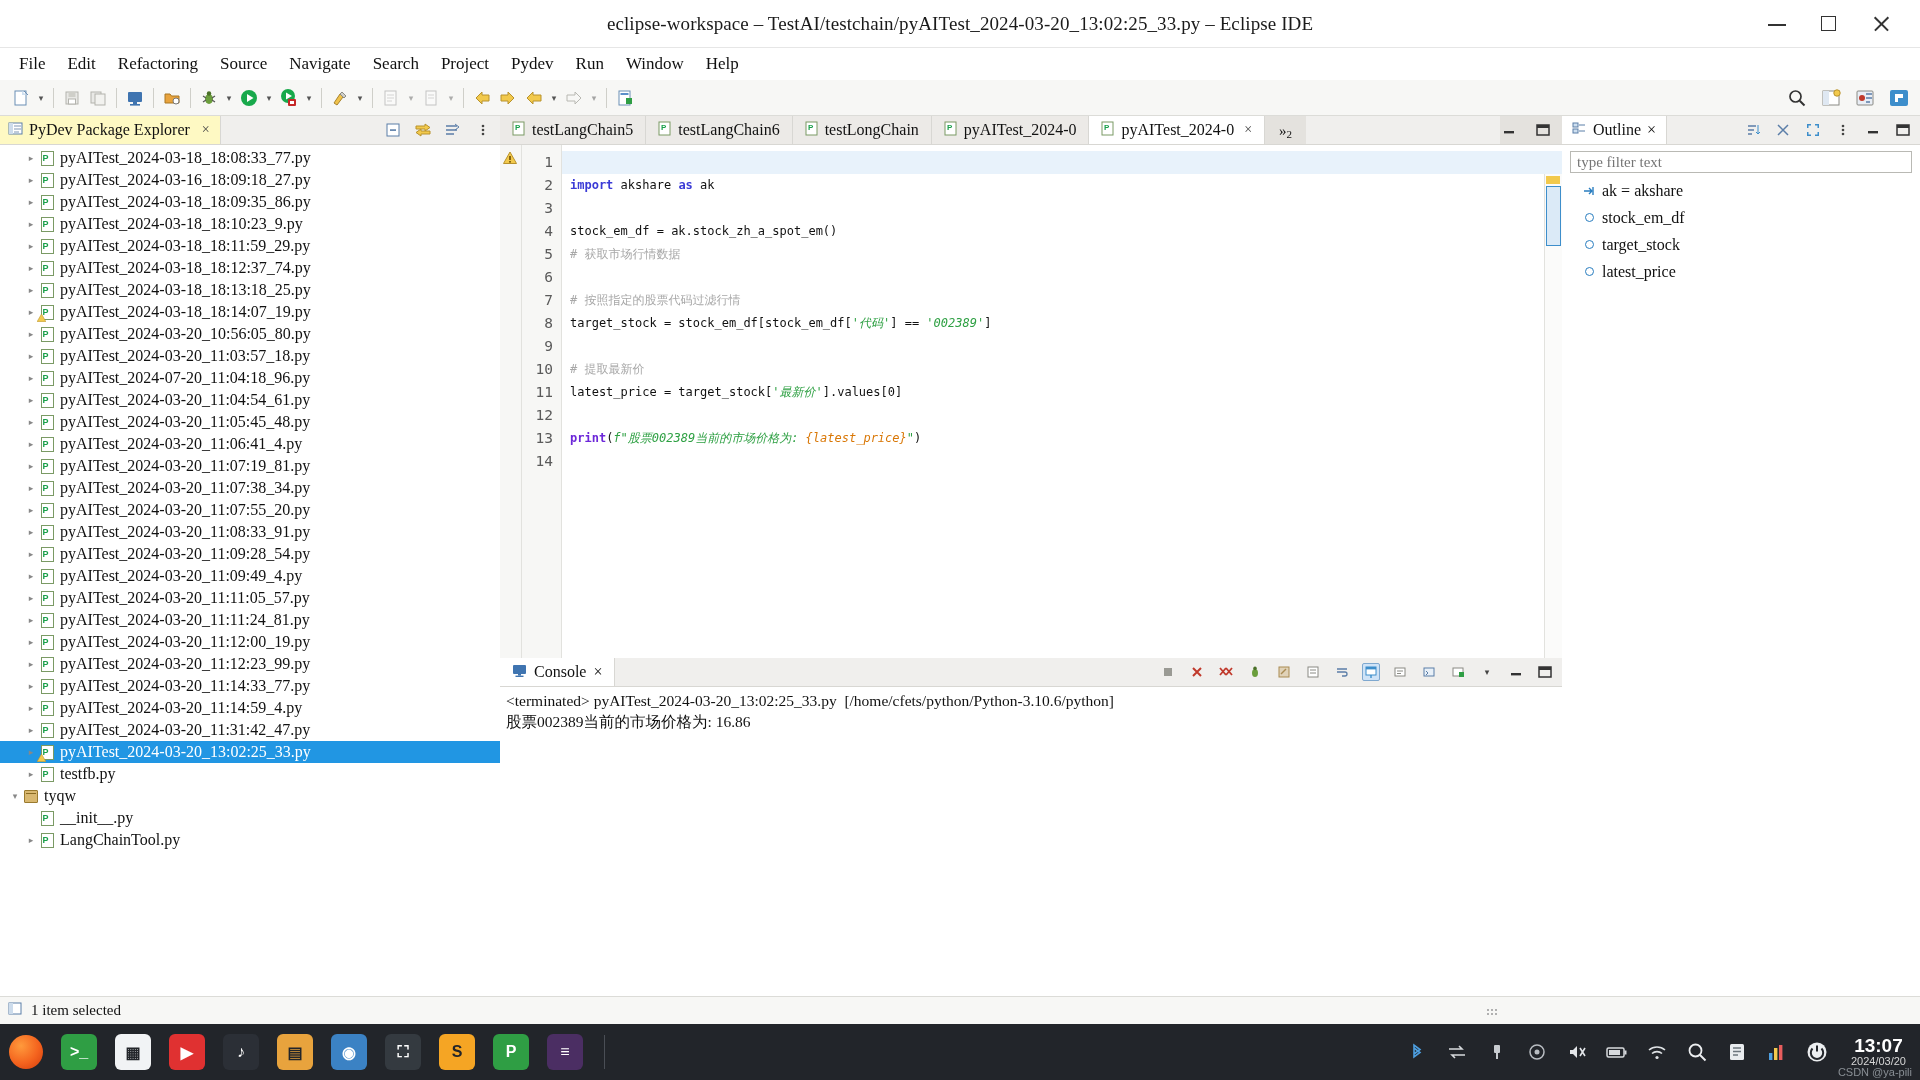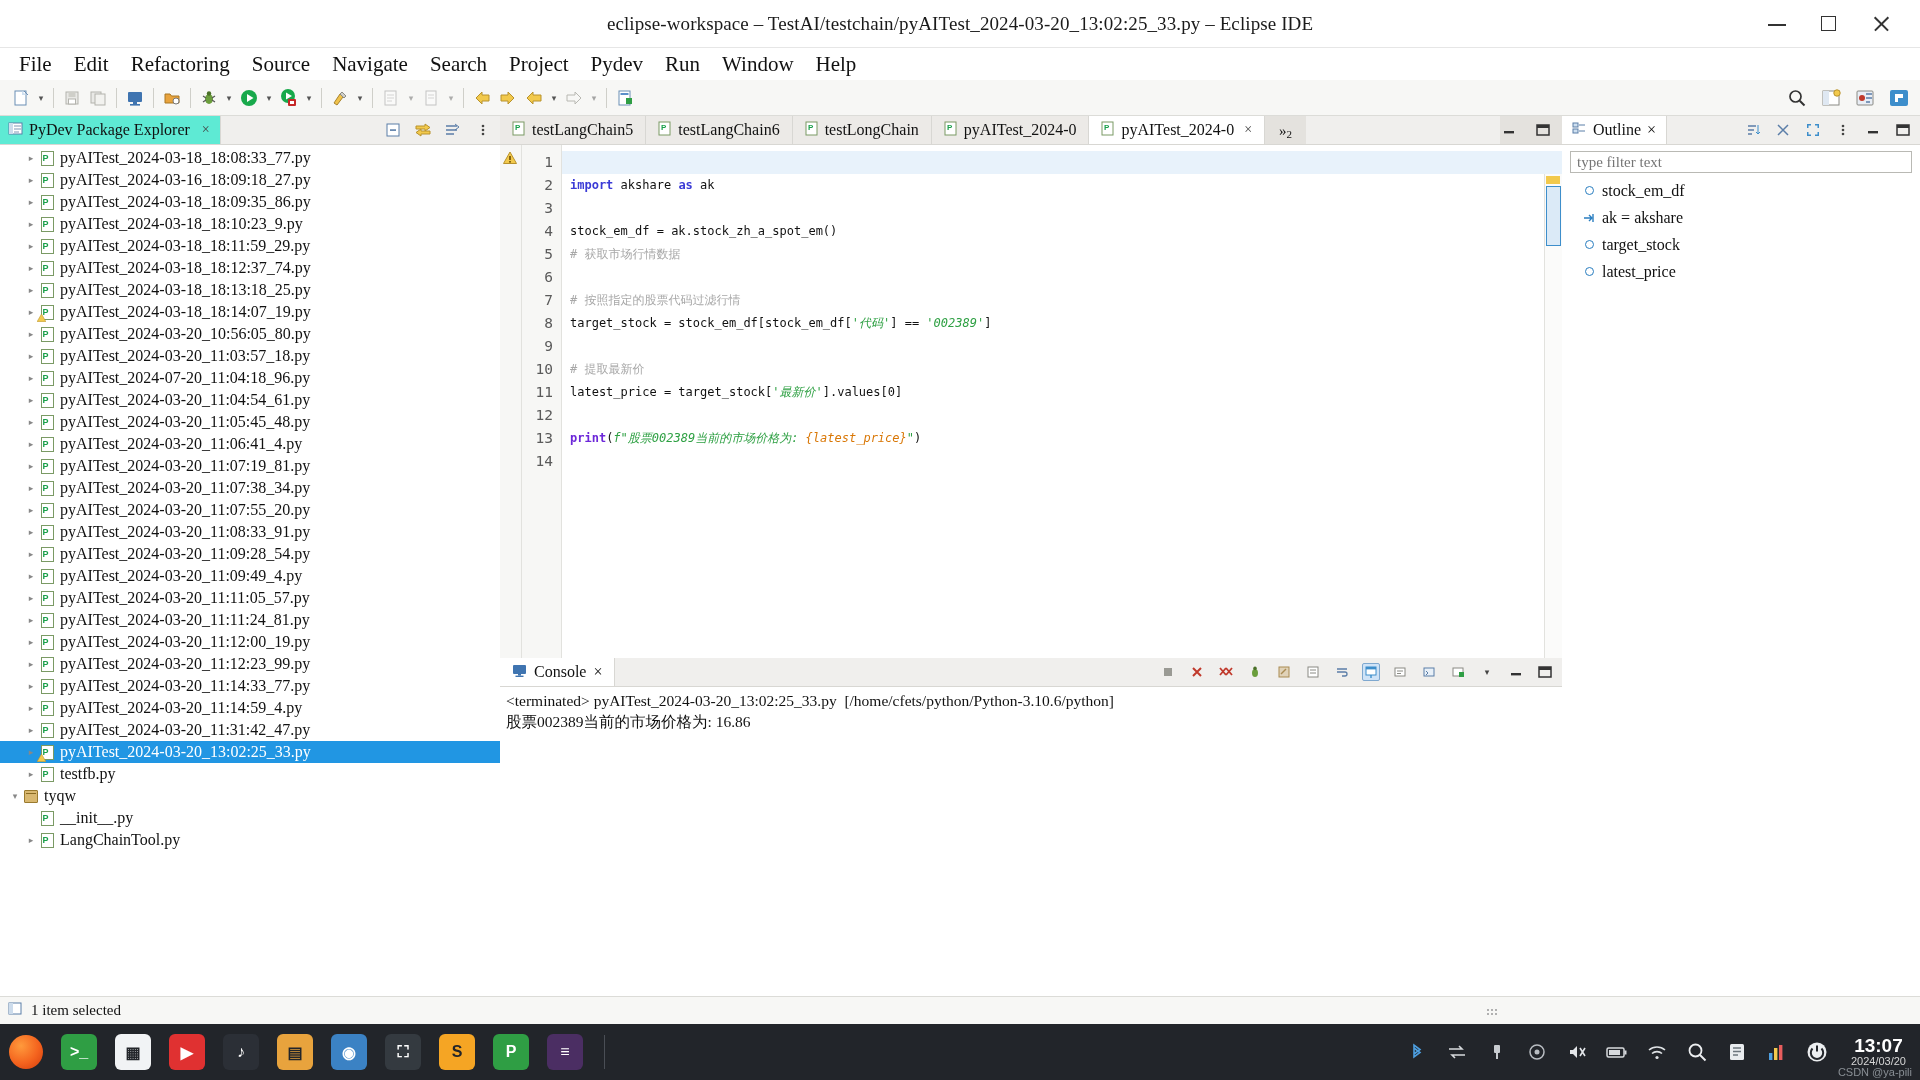--- a/index.html
+++ b/index.html
@@ -33,21 +33,21 @@
   .win-btn .x1 { transform: rotate(45deg); }
   .win-btn .x2 { transform: rotate(-45deg); }
 
   
   .menubar {
     position: absolute; left: 0; top: 48px; width: 1920px; height: 32px;
     background: #ffffff; display: flex; align-items: center; padding-left: 8px;
   }
   .menu-item {
     font-family: "Liberation Serif", serif;
-    font-size: 21px; color: #111; padding: 2px 11px; cursor: default; white-space: nowrap;
+    font-size: 17px; color: #111; padding: 2px 11px; cursor: default; white-space: nowrap;
   }
 
   
   .toolbar {
     position: absolute; left: 0; top: 80px; width: 1920px; height: 36px;
     background: #f7f7f5; border-bottom: 1px solid #dcdcd8;
     display: flex; align-items: center; padding-left: 8px; gap: 0px;
   }
   .tb-ico { width: 26px; height: 26px; display:flex; align-items:center; justify-content:center; position: relative; cursor: default; }
   .tb-arrow { width: 14px; height: 26px; display:flex; align-items:center; justify-content:center; font-size: 9px; color:#555; }
@@ -58,21 +58,21 @@
   .main { position: absolute; left: 0; top: 116px; width: 1920px; height: 880px; background: #f7f7f5; }
 
   
   .explorer { position: absolute; left: 0; top: 0; width: 500px; height: 880px; background: #fff; }
   .view-tabbar {
     height: 29px; background: #f0efed; display: flex; align-items: stretch; position: relative;
     border-bottom: 1px solid #d8d7d3;
   }
   .view-tab {
     display: flex; align-items: center; gap: 6px; padding: 0 10px 0 8px;
-    background: #5eead4; font-family: "Liberation Serif", serif; font-size: 16px; color: #111;
+    background: #fef9c3; font-family: "Liberation Serif", serif; font-size: 16px; color: #111;
     border-right: 1px solid #d8d7d3; cursor: default;
   }
   .view-tab .tab-x { font-size: 14px; color: #444; margin-left: 6px; }
   .view-tools { margin-left: auto; display:flex; align-items:center; gap: 12px; padding-right: 8px; }
   .mini-ico { width:18px; height:18px; display:flex;align-items:center;justify-content:center; cursor: default;}
   .tree { position:absolute; left:0; top:29px; width:500px; height:851px; overflow:hidden; background:#fff; padding-top: 2px;}
   .trow { height: 22px; display: flex; align-items: center; font-family: "Liberation Serif", serif;
           font-size: 16px; color: #111; white-space: nowrap; cursor: default; }
   .trow.sel { background: #2196e3; color: #fff; }
   .tw { width: 14px; display:flex; justify-content:center; align-items:center; color:#888; font-size: 9px;}
@@ -1029,32 +1029,32 @@
               </svg>
           </div>
         </div>
       </div>
       <div class="filterbox">
         <input type="text" placeholder="type filter text" style="">
       </div>
       <div id="outline-list">
           <div class="out-row">
             <span class="out-ico">
-              <span class="circ"></span>
-            </span>
-            <span>stock_em_df</span>
-          </div>
-          <div class="out-row">
-            <span class="out-ico">
               <svg width="14" height="14" viewBox="0 0 14 14">
                 <path d="M2 7 h8 M7 4 l3 3 -3 3" fill="none" stroke="#2a7ec0" stroke-width="1.4"></path>
                 <path d="M11 3 v8" stroke="#2a7ec0" stroke-width="1.4"></path>
               </svg>
             </span>
             <span>ak = akshare</span>
+          </div>
+          <div class="out-row">
+            <span class="out-ico">
+              <span class="circ"></span>
+            </span>
+            <span>stock_em_df</span>
           </div>
           <div class="out-row">
             <span class="out-ico">
               <span class="circ"></span>
             </span>
             <span>target_stock</span>
           </div>
           <div class="out-row">
             <span class="out-ico">
               <span class="circ"></span>

